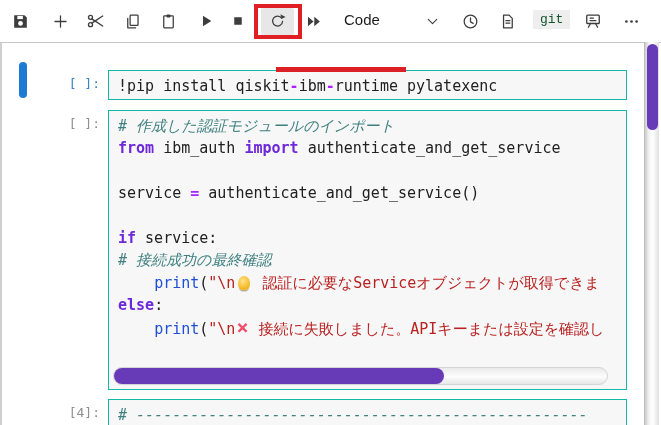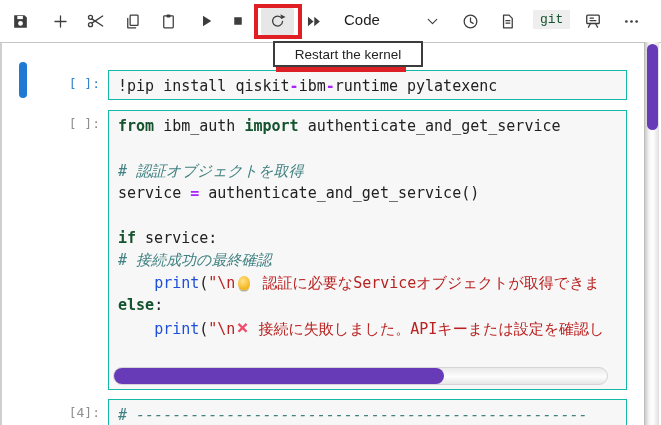--- a/index.html
+++ b/index.html
@@ -38,21 +38,21 @@
   .prompt.active{color:#3584ce;}
   .cell-box{position:relative;width:519px;box-sizing:border-box;background:#f7f7f7;
             border:1px solid #14b8a6;overflow:hidden;flex:none;}
   .box-0{height:30px;}
   .box-1{height:280px;}
   .box-2{height:40px;}
   .code{padding:4px 0 0 9px;}
   .code-line{white-space:pre;font-family:"DejaVu Sans Mono","Liberation Mono",monospace;
              font-size:15px;line-height:22.4px;min-height:22.4px;overflow:hidden;}
   .tk-d{color:#212121;}
-  .tk-kw{color:#14532d;font-weight:bold;}
+  .tk-kw{color:#6d28d9;font-weight:bold;}
   .tk-bi{color:#1d4ed8;}
   .tk-op{color:#aa22ff;font-weight:bold;}
   .tk-com{color:#408080;font-style:italic;}
   .tk-str{color:#ba2121;}
   .emoji-bulb{display:inline-block;width:12px;height:14px;margin:0 3px;border-radius:50% 50% 42% 42%;
               background:radial-gradient(circle at 40% 35%,#ffe38a,#f3b41b 72%);
               box-shadow:0 2px 0 -0.5px #b9b39b;vertical-align:-2px;}
   .emoji-x{display:inline-block;margin:0 1px;color:#f04d6a;font-weight:bold;font-style:normal;}
   .emoji-x::before{content:"×";font-size:20px;line-height:1;}
   
@@ -155,43 +155,40 @@
       <svg width="19" height="19" viewBox="0 0 24 24">
         <circle class="icon-fill" cx="5.5" cy="12" r="1.7"></circle>
         <circle class="icon-fill" cx="12" cy="12" r="1.7"></circle>
         <circle class="icon-fill" cx="18.5" cy="12" r="1.7"></circle>
       </svg>
     </div>
   </div>
 
   <div class="anno-rect"></div>
 
-  <div class="tooltip">
-    <span>Restart the kernel</span>
-  </div>
   <div class="anno-underline"></div>
 
   <div class="content">
     <div class="active-bar"></div>
     <div class="cells">
         <div class="cell-row row-0">
           <div class="prompt active">[ ]:</div>
           <div class="cell-box box-0">
             <div class="code">
               <div class="code-line"><span class="tk-d">!pip install qiskit</span><span class="tk-op">-</span><span class="tk-d">ibm</span><span class="tk-op">-</span><span class="tk-d">runtime pylatexenc</span></div>
             </div>
           </div>
         </div>
         <div class="cell-row row-1">
           <div class="prompt">[ ]:</div>
           <div class="cell-box box-1">
             <div class="code">
+              <div class="code-line"><span class="tk-com"># 作成した認証モジュールのインポート</span></div>
               <div class="code-line"><span class="tk-kw">from</span><span class="tk-d"> ibm_auth </span><span class="tk-kw">import</span><span class="tk-d"> authenticate_and_get_service</span></div>
               <div class="code-line"></div>
-              <div class="code-line"><span class="tk-com"># 認証オブジェクトを取得</span></div>
               <div class="code-line"><span class="tk-d">service </span><span class="tk-op">=</span><span class="tk-d"> authenticate_and_get_service()</span></div>
               <div class="code-line"></div>
               <div class="code-line"><span class="tk-kw">if</span><span class="tk-d"> service:</span></div>
               <div class="code-line"><span class="tk-com"># 接続成功の最終確認</span></div>
               <div class="code-line"><span class="tk-d">    </span><span class="tk-bi">print</span><span class="tk-d">(</span><span class="tk-str">"\n</span><span class="emoji-bulb"></span><span class="tk-str"> 認証に必要なServiceオブジェクトが取得できま</span></div>
               <div class="code-line"><span class="tk-kw">else</span><span class="tk-d">:</span></div>
               <div class="code-line"><span class="tk-d">    </span><span class="tk-bi">print</span><span class="tk-d">(</span><span class="tk-str">"\n</span><span class="emoji-x"></span><span class="tk-str"> 接続に失敗しました。APIキーまたは設定を確認し</span></div>
             </div>
             <div class="hscroll-track">
               <div class="hscroll-thumb"></div>

